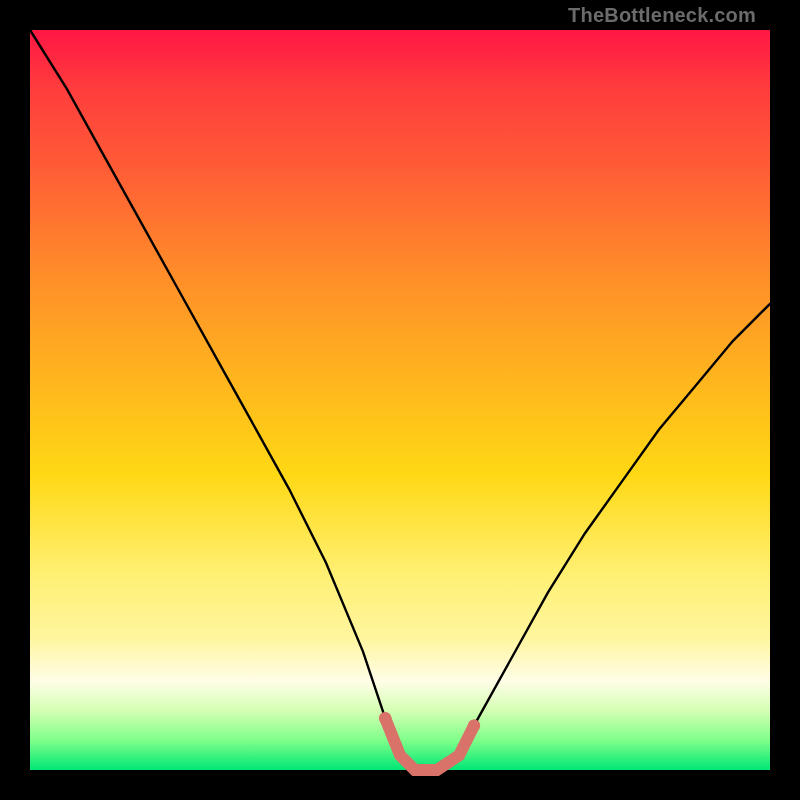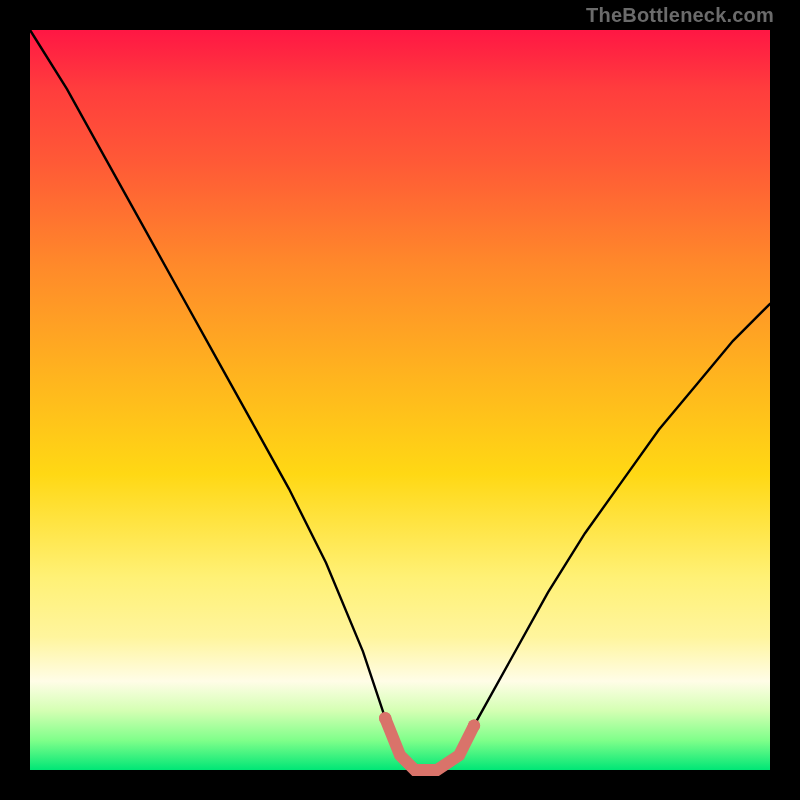--- a/index.html
+++ b/index.html
@@ -35,21 +35,21 @@
       #fff59d 82%,
       #fffde7 88%,
       #d4ffb3 92%,
       #7fff8a 96%,
       #00e676 100%
     );
   }
   .watermark {
     position: absolute;
     top: 4px;
-    right: 26px;
+    right: 44px;
     font-family: Arial, Helvetica, sans-serif;
     font-size: 20px;
     font-weight: 600;
     color: #6b6b6b;
     letter-spacing: 0.2px;
   }
   svg.curve {
     position: absolute;
     left: 0;
     top: 0;

